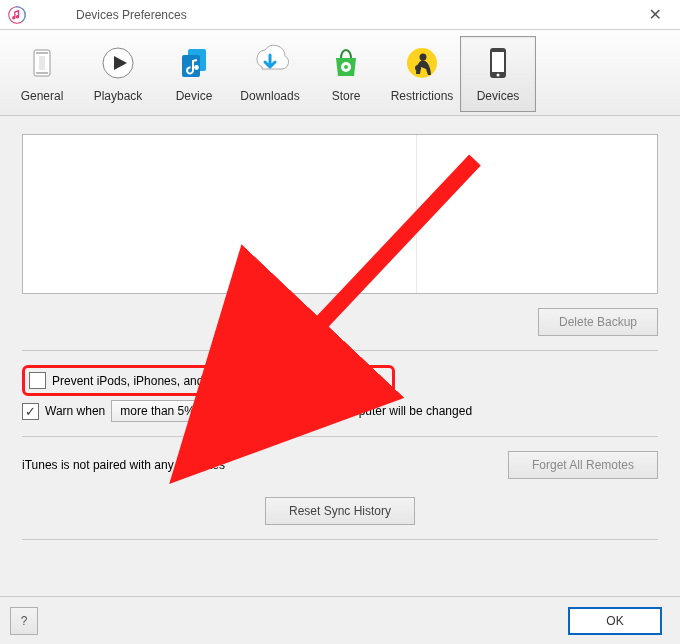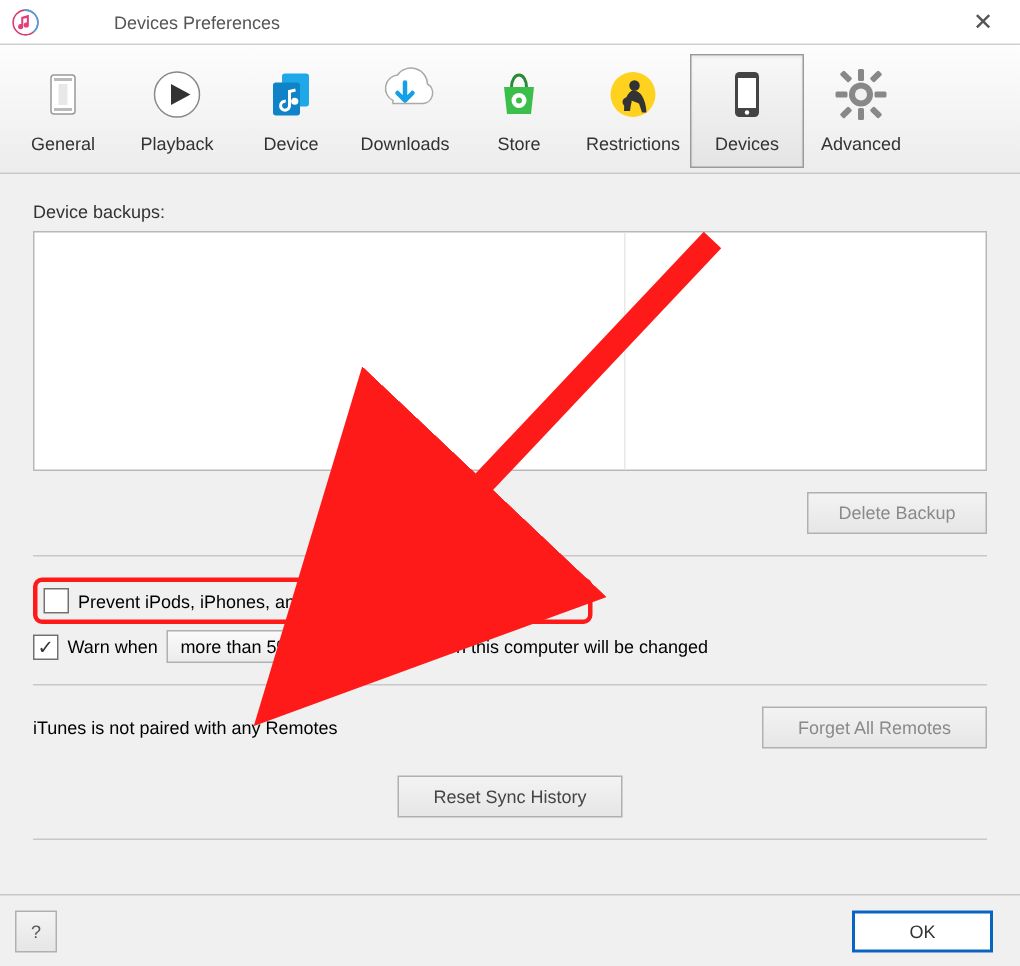--- a/index.html
+++ b/index.html
@@ -249,46 +249,24 @@
     <span class="icon-wrap">
       <svg width="38" height="38" viewBox="0 0 38 38">
         <rect x="11" y="4" width="16" height="30" rx="3" fill="#444"></rect>
         <rect x="13" y="8" width="12" height="20" fill="#fff"></rect>
         <circle cx="19" cy="31" r="1.5" fill="#fff"></circle>
       </svg>
     </span>
     <span class="label">Devices</span>
   </div>
 
-  <div class="tab">
-    <span class="icon-wrap">
-      <svg width="40" height="40" viewBox="0 0 40 40">
-        <g fill="#888">
-          <circle cx="20" cy="20" r="8"></circle>
-          <g>
-            <rect x="18" y="3" width="4" height="8" rx="1"></rect>
-            <rect x="18" y="29" width="4" height="8" rx="1"></rect>
-            <rect x="3" y="18" width="8" height="4" rx="1"></rect>
-            <rect x="29" y="18" width="8" height="4" rx="1"></rect>
-            <rect x="6" y="6" width="8" height="4" rx="1" transform="rotate(45 10 8)"></rect>
-            <rect x="26" y="30" width="8" height="4" rx="1" transform="rotate(45 30 32)"></rect>
-            <rect x="26" y="6" width="8" height="4" rx="1" transform="rotate(-45 30 8)"></rect>
-            <rect x="6" y="30" width="8" height="4" rx="1" transform="rotate(-45 10 32)"></rect>
-          </g>
-        </g>
-        <circle cx="20" cy="20" r="4" fill="#f0f0f0"></circle>
-      </svg>
-    </span>
-    <span class="label">Advanced</span>
-  </div>
 
 </div>
 
 <div class="content">
-  <div class="section-label">Device backups:</div>
   <div class="backup-list"></div>
   <div class="right-btn-row">
     <div class="btn disabled">Delete Backup</div>
   </div>
 
   <hr class="sep">
 
   <div class="row">
     <span class="highlight-box">
       <span class="checkbox"></span>

